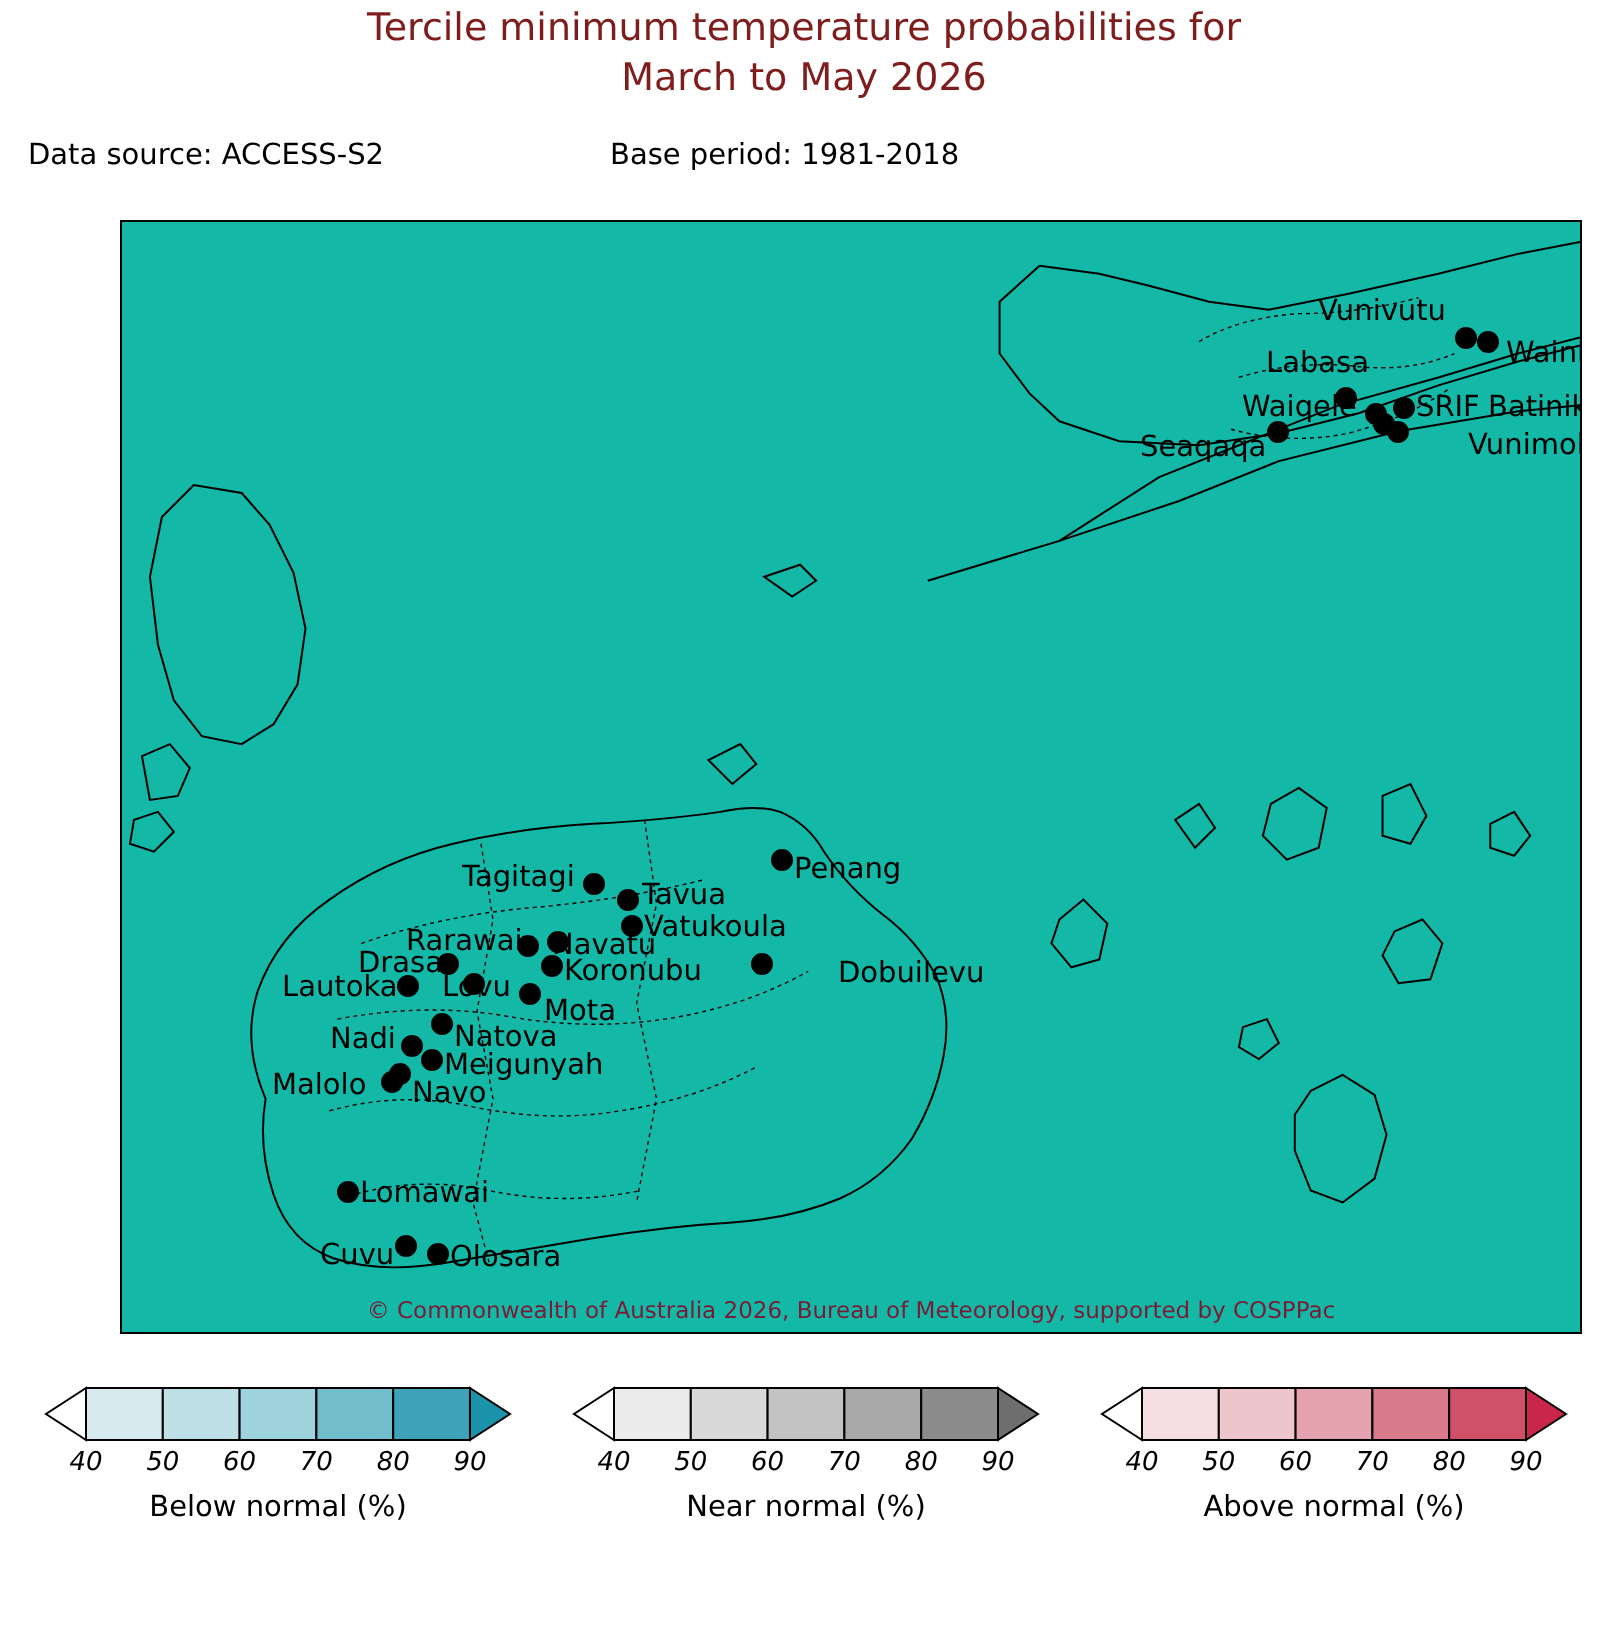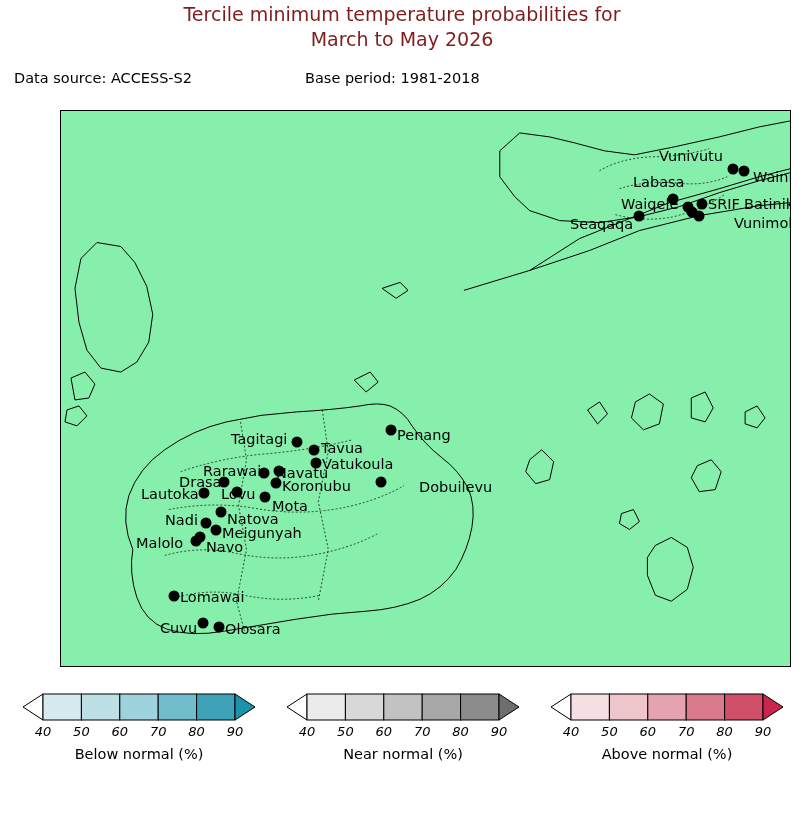--- a/index.html
+++ b/index.html
@@ -47,21 +47,21 @@
     font-size: 14px;
     text-align: right;
     line-height: 19px;
   }
   .map-wrap {
     position: absolute;
     left: 60px;
     top: 110px;
     width: 731px;
     height: 557px;
-    background: #86efac;
+    background: #14b8a6;
     border: 1px solid #000;
     box-sizing: border-box;
     overflow: hidden;
   }
   .map-svg {
     position: absolute;
     left: 0; top: 0;
     width: 100%;
     height: 100%;
   }
@@ -247,20 +247,21 @@
       <div class="city-dot" style="left: 320px; top: 371px;"></div>
       <div class="city-label" style="left: 330px; top: 376px; margin-left: 28px;">Dobuilevu</div>
       <div class="city-dot" style="left: 113px; top: 485px;"></div>
       <div class="city-label" style="left: 119px; top: 486px;">Lomawai</div>
       <div class="city-dot" style="left: 142px; top: 512px;"></div>
       <div class="city-label" style="left: 99px; top: 517px;">Cuvu</div>
       <div class="city-dot" style="left: 158px; top: 516px;"></div>
       <div class="city-label" style="left: 164px; top: 518px;">Olosara</div>
     </div>
 
+  <div class="copyright">© Commonwealth of Australia 2026, Bureau of Meteorology, supported by COSPPac</div>
 </div>
 
 <div class="legends">
   <div class="legend below">
     <div class="legend-bar" id="legend-bar-0"><svg viewBox="0 0 236 34" width="236" height="34">
           <polygon points="22,4 22,30 2,17" fill="#ffffff" stroke="#000" stroke-width="1"></polygon>
           <rect x="22" y="4" width="38.4" height="26" fill="#d7eaef" stroke="#000" stroke-width="1"></rect>
           <rect x="60.4" y="4" width="38.4" height="26" fill="#bddfe6" stroke="#000" stroke-width="1"></rect>
           <rect x="98.8" y="4" width="38.4" height="26" fill="#9ed2dc" stroke="#000" stroke-width="1"></rect>
           <rect x="137.2" y="4" width="38.4" height="26" fill="#71bdcb" stroke="#000" stroke-width="1"></rect>

